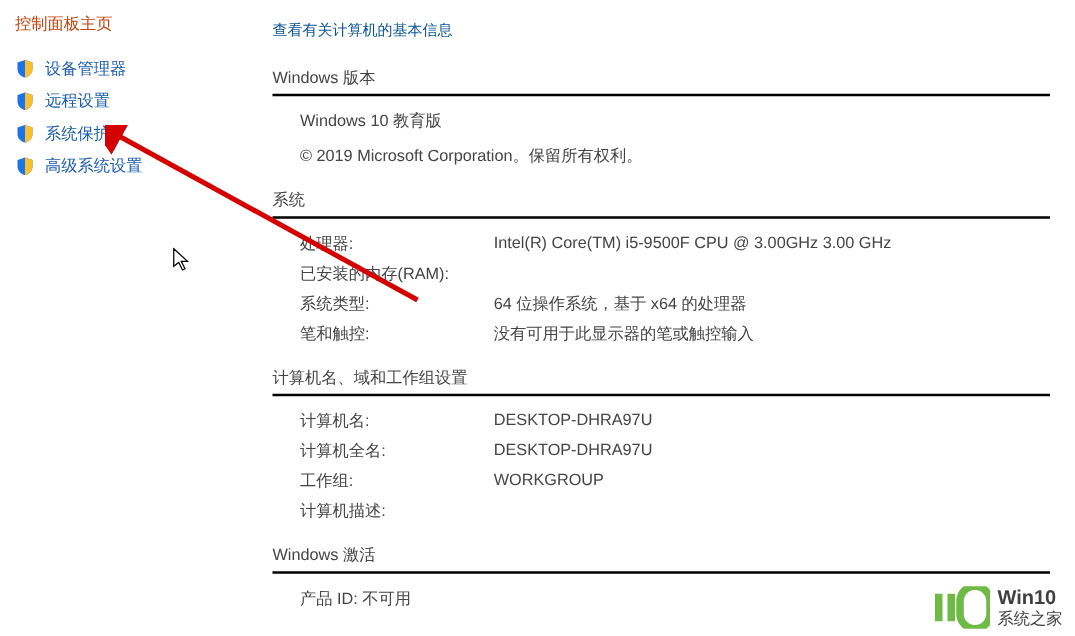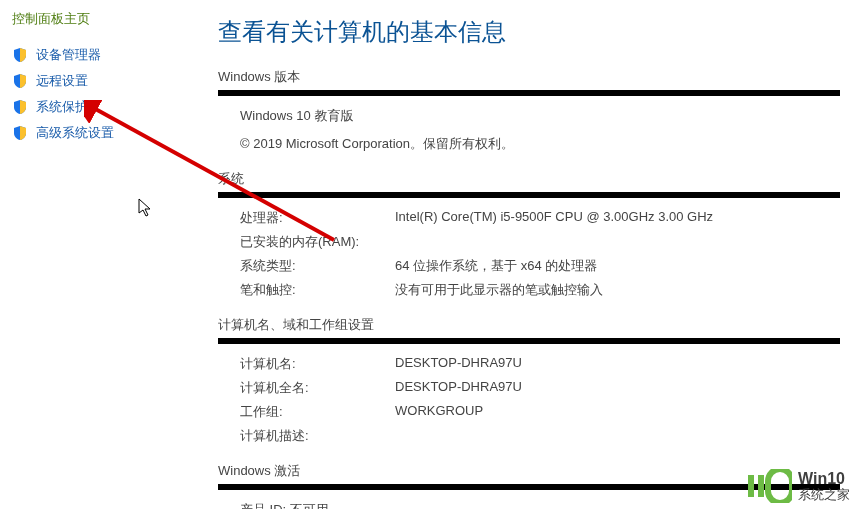--- a/index.html
+++ b/index.html
@@ -14,21 +14,21 @@
   }
   .page {
     display: flex;
     width: 100%; height: 100%;
   }
   .sidebar {
     width: 190px;
     padding: 10px 0 0 8px;
   }
   .sidebar .home-link {
-    color: #4d7c0f;
+    color: #c2410c;
     font-size: 13px;
     padding: 0 0 14px 4px;
     display: block;
   }
   .sidebar ul { list-style: none; }
   .sidebar li {
     display: flex; align-items: center;
     padding: 4px 0 4px 4px;
     color: #1a5caa;
     cursor: pointer;
@@ -39,28 +39,28 @@
     flex: 0 0 auto;
   }
   .main {
     flex: 1;
     padding: 16px 20px 0 28px;
     position: relative;
   }
   h1.page-title {
     color: #0b5394;
     font-weight: 400;
-    font-size: 24px;
+    font-size: 12px;
     margin-bottom: 20px;
   }
   .section-title {
     color: #444;
     font-size: 13px;
     margin: 6px 0 8px 0;
-    border-bottom: 6px solid #000000;
+    border-bottom: 2px solid #000000;
     padding-bottom: 4px;
   }
   .indent { padding-left: 22px; margin-bottom: 14px; }
   .indent .row {
     display: flex;
     padding: 3px 0;
     font-size: 13px;
     color: #444;
   }
   .indent .row .label {

